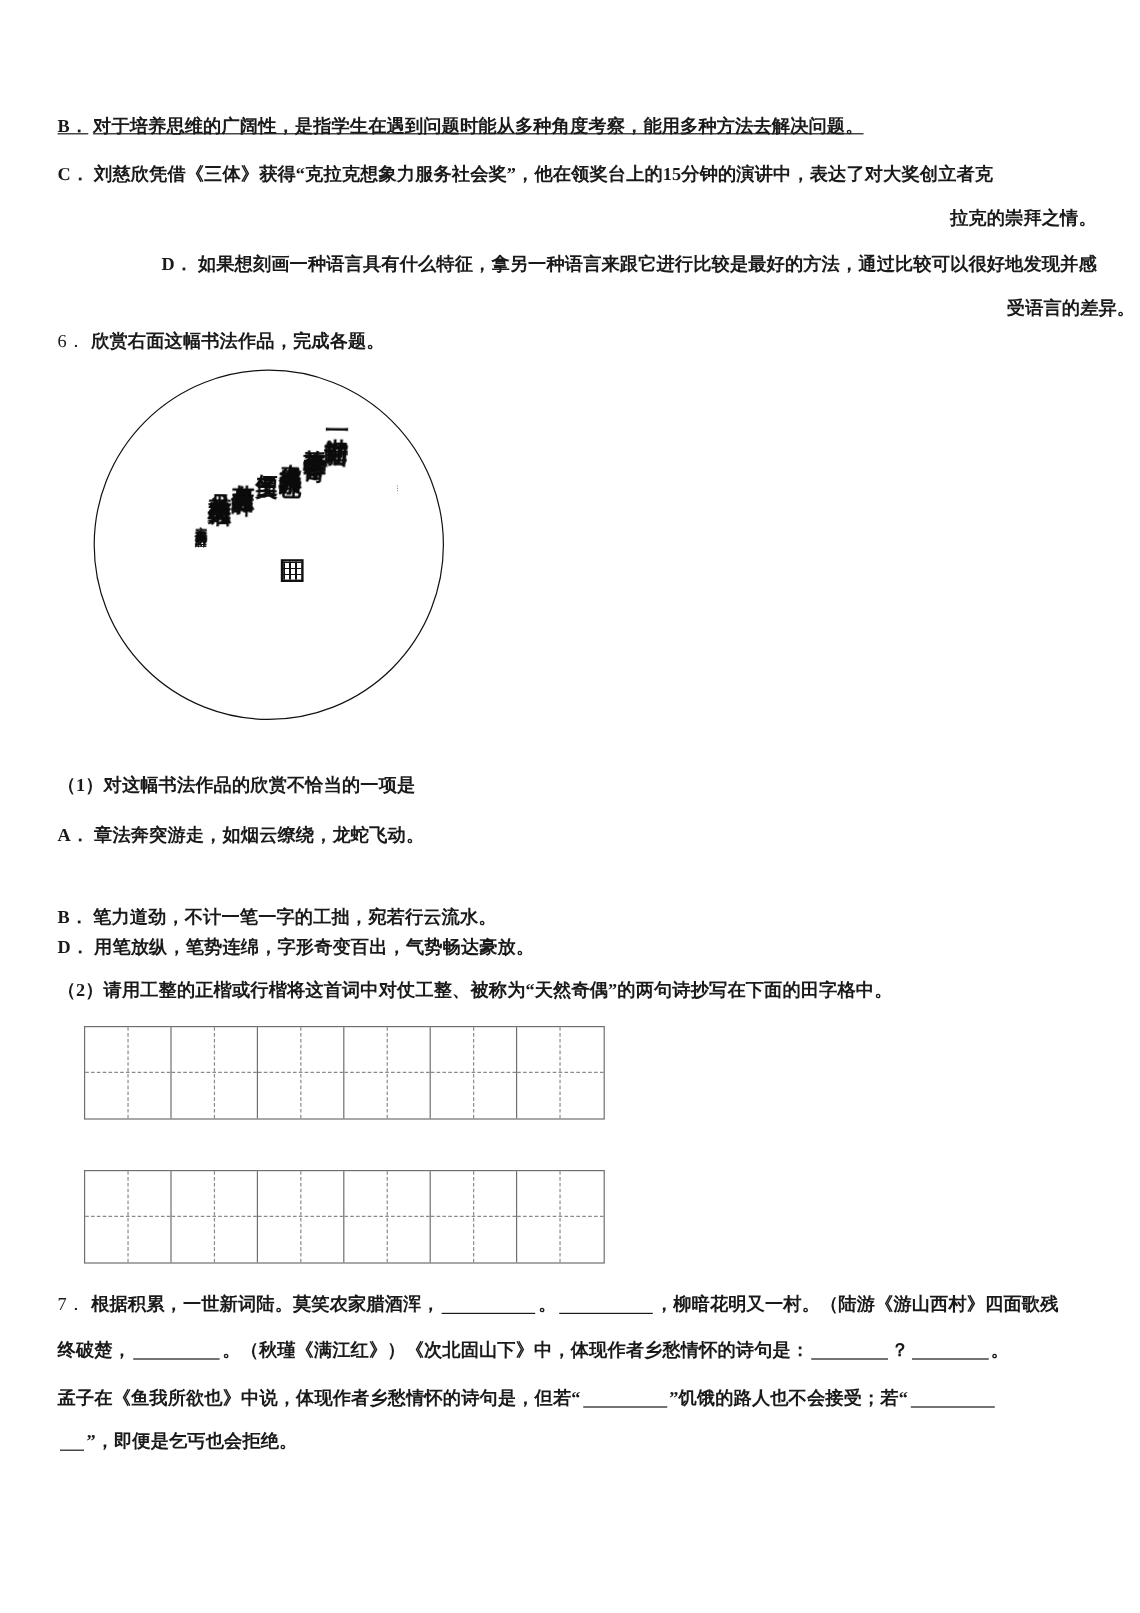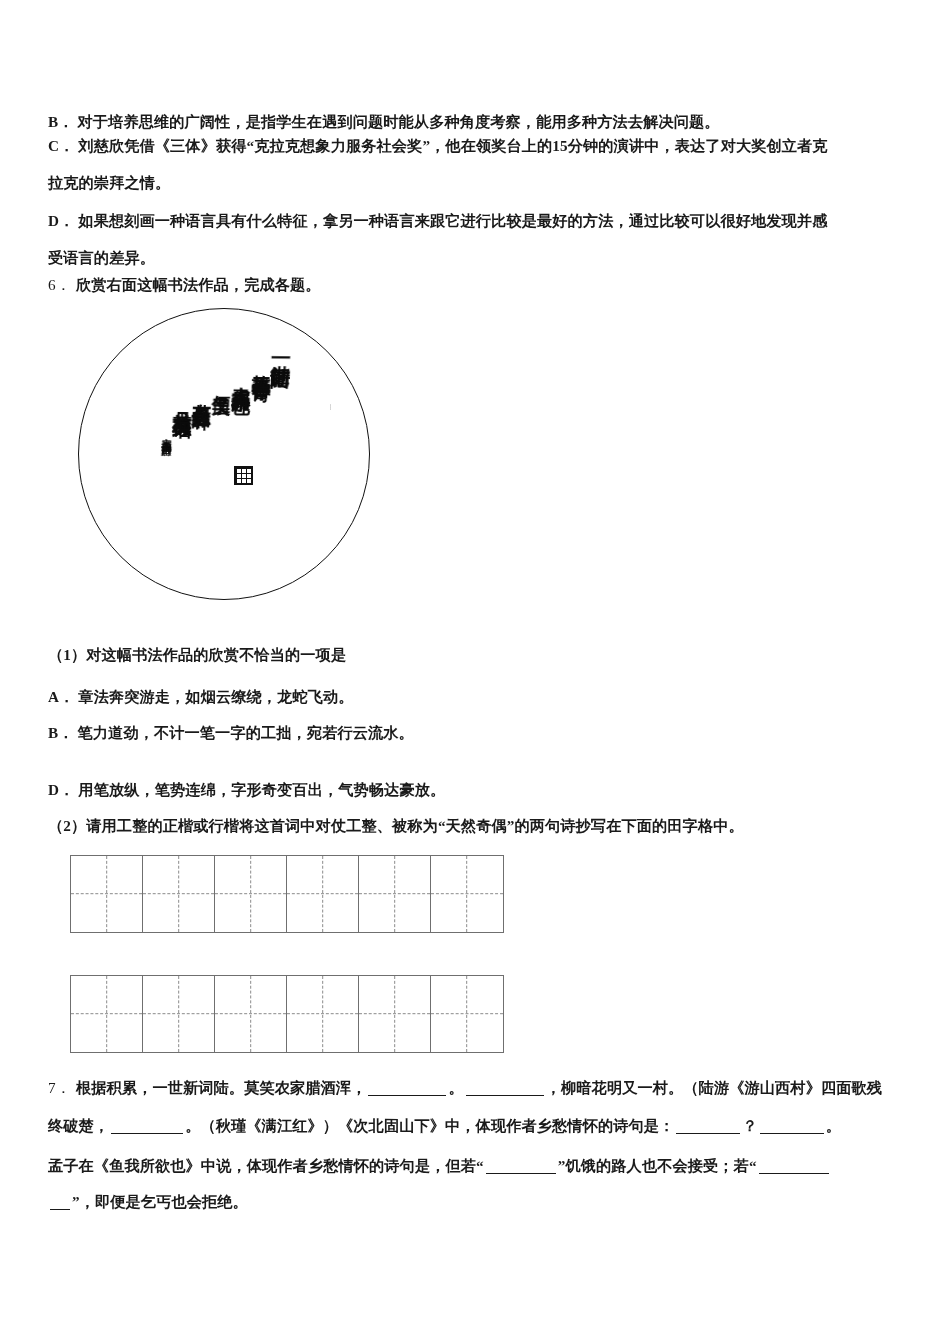--- a/index.html
+++ b/index.html
@@ -40,20 +40,21 @@
     font-weight: 700;
     margin-right: 4px;
   }
   .num-label {
     font-family: "Liberation Serif", serif;
     font-weight: 400;
     margin-right: 5px;
   }
   .cont {
     text-indent: 0;
+    text-align: right;
   }
 
   
   .calligraphy-wrap {
     position: absolute;
     left: 78px;
     top: 308px;
     width: 292px;
     height: 292px;
   }
@@ -179,35 +180,35 @@
   .blank.w2 { width: 72px; }
   .blank.w3 { width: 64px; }
   .blank.w4 { width: 70px; }
   .blank.w5 { width: 20px; }
 </style>
 </head>
 <body>
 
 <div class="page">
 
-  <div class="line" style="top:112px;">
+  <div class="line" style="top:96px;text-decoration:underline;">
     <span class="opt-label">B．</span><span>对于培养思维的广阔性，是指学生在遇到问题时能从多种角度考察，能用多种方法去解决问题。</span>
   </div>
 
   <div class="line" style="top:136px;">
     <span class="opt-label">C．</span><span>刘慈欣凭借《三体》获得“克拉克想象力服务社会奖”，他在领奖台上的15分钟的演讲中，表达了对大奖创立者克</span>
   </div>
   <div class="line cont" style="top:173px;">
     <span>拉克的崇拜之情。</span>
   </div>
 
-  <div class="line" style="top:211px;">
+  <div class="line" style="top:211px;text-align:right;">
     <span class="opt-label">D．</span><span>如果想刻画一种语言具有什么特征，拿另一种语言来跟它进行比较是最好的方法，通过比较可以很好地发现并感</span>
   </div>
-  <div class="line cont" style="top:248px;">
+  <div class="line cont" style="top:248px;margin-left:32px;">
     <span>受语言的差异。</span>
   </div>
 
   <div class="line" style="top:275px;">
     <span class="num-label">6．</span><span>欣赏右面这幅书法作品，完成各题。</span>
   </div>
 
   <div class="calligraphy-wrap">
     <div class="calli-circle"></div>
     <div class="calli-topmark">···</div>
@@ -223,21 +224,21 @@
     <div class="calli-seal"></div>
   </div>
 
   <div class="line" style="top:645px;">
     <span>（1）</span><span>对这幅书法作品的欣赏不恰当的一项是</span>
   </div>
 
   <div class="line" style="top:687px;">
     <span class="opt-label">A．</span><span>章法奔突游走，如烟云缭绕，龙蛇飞动。</span>
   </div>
-  <div class="line" style="top:723px;">
+  <div class="line" style="top:755px;">
     <span class="opt-label">B．</span><span>笔力道劲，不计一笔一字的工拙，宛若行云流水。</span>
   </div>
   <div class="line" style="top:780px;">
     <span class="opt-label">D．</span><span>用笔放纵，笔势连绵，字形奇变百出，气势畅达豪放。</span>
   </div>
 
   <div class="line" style="top:816px;">
     <span>（2）</span><span>请用工整的正楷或行楷将这首词中对仗工整、被称为“天然奇偶”的两句诗抄写在下面的田字格中。</span>
   </div>
 

